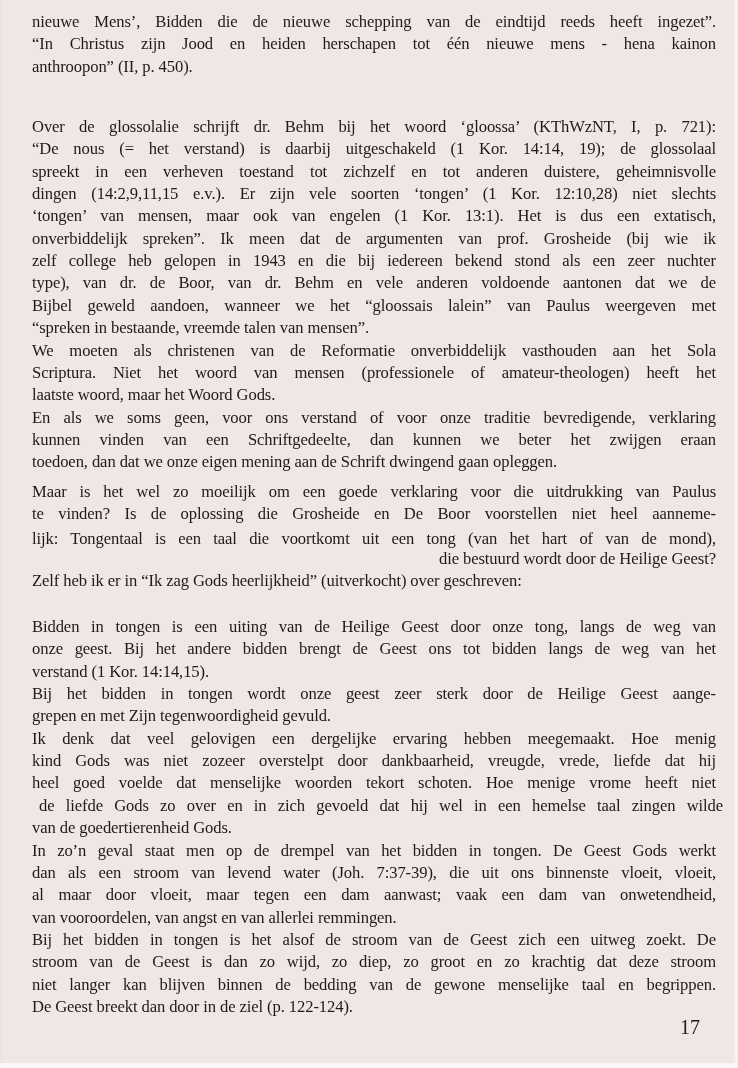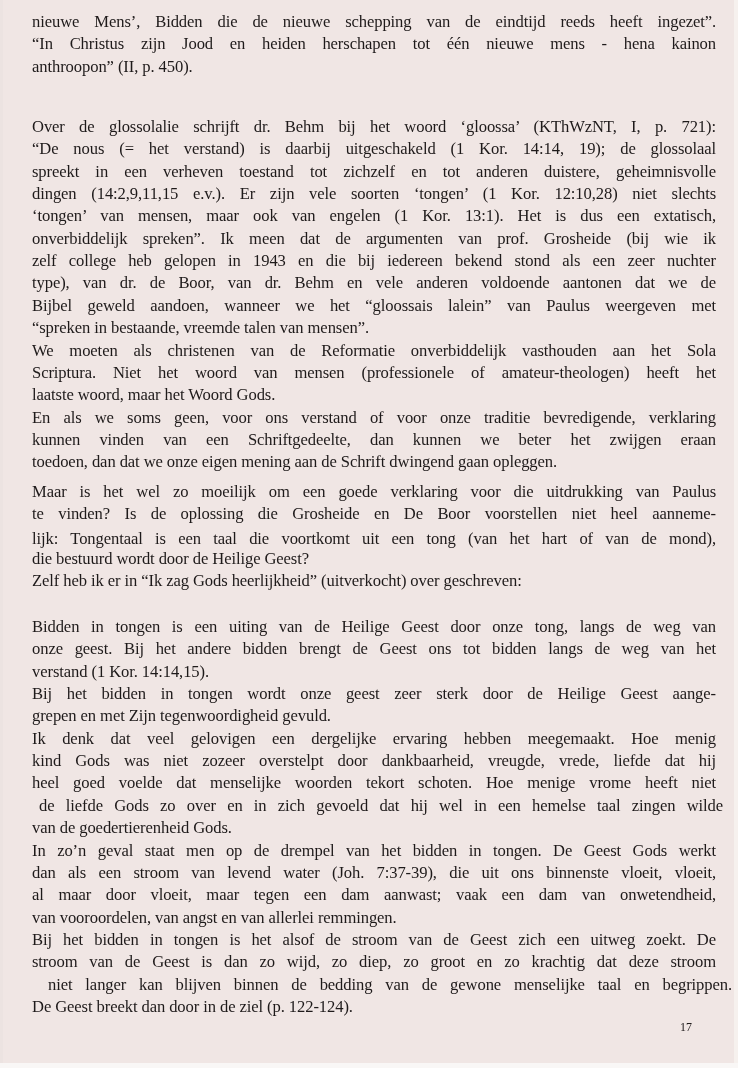--- a/index.html
+++ b/index.html
@@ -22,21 +22,21 @@
   .line {
     position: absolute;
     left: 29px; width: 684px;
     font-size: 16.6px;
     line-height: 22px;
     white-space: nowrap;
     letter-spacing: -0.1px;
   }
   .j { text-align: justify; text-align-last: justify; }
   .pagenum {
-    position: absolute; left: 677px; top: 1016px; font-size: 12px; line-height: 22px;
+    position: absolute; left: 677px; top: 1016px; font-size: 20px; line-height: 22px;
   }
 </style>
 </head>
 <body>
 
 <div class="page">
   <div id="text-body">
       <div>
         <div class="line j" style="top: 11px;">nieuwe Mens’, Bidden die de nieuwe schepping van de eindtijd reeds heeft ingezet”.</div>
         <div class="line j" style="top: 33.35px;">“In Christus zijn Jood en heiden herschapen tot één nieuwe mens - hena kainon</div>
@@ -57,39 +57,39 @@
         <div class="line j" style="top: 361.85px;">Scriptura. Niet het woord van mensen (professionele of amateur-theologen) heeft het</div>
         <div class="line" style="top: 384.2px;">laatste woord, maar het Woord Gods.</div>
         <div class="line j" style="top: 406.55px;">En als we soms geen, voor ons verstand of voor onze traditie bevredigende, verklaring</div>
         <div class="line j" style="top: 428.9px;">kunnen vinden van een Schriftgedeelte, dan kunnen we beter het zwijgen eraan</div>
         <div class="line" style="top: 451.25px;">toedoen, dan dat we onze eigen mening aan de Schrift dwingend gaan opleggen.</div>
       </div>
       <div>
         <div class="line j" style="top: 481px;">Maar is het wel zo moeilijk om een goede verklaring voor die uitdrukking van Paulus</div>
         <div class="line j" style="top: 503.35px;">te vinden? Is de oplossing die Grosheide en De Boor voorstellen niet heel aanneme-</div>
         <div class="line j" style="top: 528px;">lijk: Tongentaal is een taal die voortkomt uit een tong (van het hart of van de mond),</div>
-        <div class="line" style="top: 548.05px;">die bestuurd wordt door de Heilige Geest?</div>
+        <div class="line" style="top: 548.05px; text-align: right;">die bestuurd wordt door de Heilige Geest?</div>
         <div class="line" style="top: 570.4px;">Zelf heb ik er in “Ik zag Gods heerlijkheid” (uitverkocht) over geschreven:</div>
       </div>
       <div>
         <div class="line j" style="top: 616px;">Bidden in tongen is een uiting van de Heilige Geest door onze tong, langs de weg van</div>
         <div class="line j" style="top: 638.35px;">onze geest. Bij het andere bidden brengt de Geest ons tot bidden langs de weg van het</div>
         <div class="line" style="top: 660.7px;">verstand (1 Kor. 14:14,15).</div>
         <div class="line j" style="top: 683.05px;">Bij het bidden in tongen wordt onze geest zeer sterk door de Heilige Geest aange-</div>
         <div class="line" style="top: 705.4px;">grepen en met Zijn tegenwoordigheid gevuld.</div>
         <div class="line j" style="top: 727.75px;">Ik denk dat veel gelovigen een dergelijke ervaring hebben meegemaakt. Hoe menig</div>
         <div class="line j" style="top: 750.1px;">kind Gods was niet zozeer overstelpt door dankbaarheid, vreugde, vrede, liefde dat hij</div>
         <div class="line j" style="top: 772.45px;">heel goed voelde dat menselijke woorden tekort schoten. Hoe menige vrome heeft niet</div>
         <div class="line j" style="top: 794.8px; margin-left: 7px;">de liefde Gods zo over en in zich gevoeld dat hij wel in een hemelse taal zingen wilde</div>
         <div class="line" style="top: 817.15px;">van de goedertierenheid Gods.</div>
         <div class="line j" style="top: 839.5px;">In zo’n geval staat men op de drempel van het bidden in tongen. De Geest Gods werkt</div>
         <div class="line j" style="top: 861.85px;">dan als een stroom van levend water (Joh. 7:37-39), die uit ons binnenste vloeit, vloeit,</div>
         <div class="line j" style="top: 884.2px;">al maar door vloeit, maar tegen een dam aanwast; vaak een dam van onwetendheid,</div>
         <div class="line" style="top: 906.55px;">van vooroordelen, van angst en van allerlei remmingen.</div>
         <div class="line j" style="top: 928.9px;">Bij het bidden in tongen is het alsof de stroom van de Geest zich een uitweg zoekt. De</div>
         <div class="line j" style="top: 951.25px;">stroom van de Geest is dan zo wijd, zo diep, zo groot en zo krachtig dat deze stroom</div>
-        <div class="line j" style="top: 973.6px; margin-left: 16px;">niet langer kan blijven binnen de bedding van de gewone menselijke taal en begrippen.</div>
+        <div class="line j" style="top: 973.6px;">niet langer kan blijven binnen de bedding van de gewone menselijke taal en begrippen.</div>
         <div class="line" style="top: 995.95px;">De Geest breekt dan door in de ziel (p. 122-124).</div>
       </div>
     </div>
   <div class="pagenum">17</div>
 </div>
 <div class="scan-bottom"></div>
 
 </body></html>

